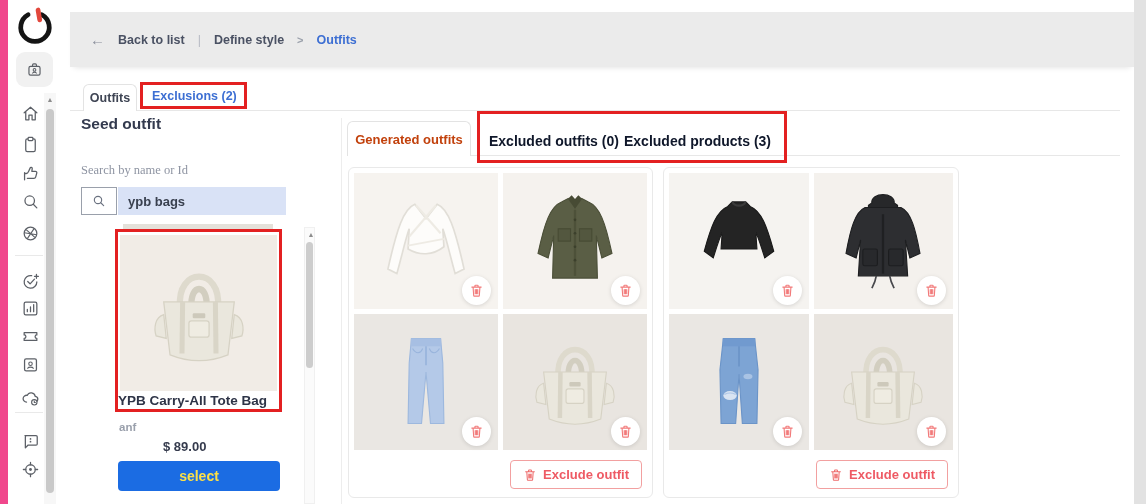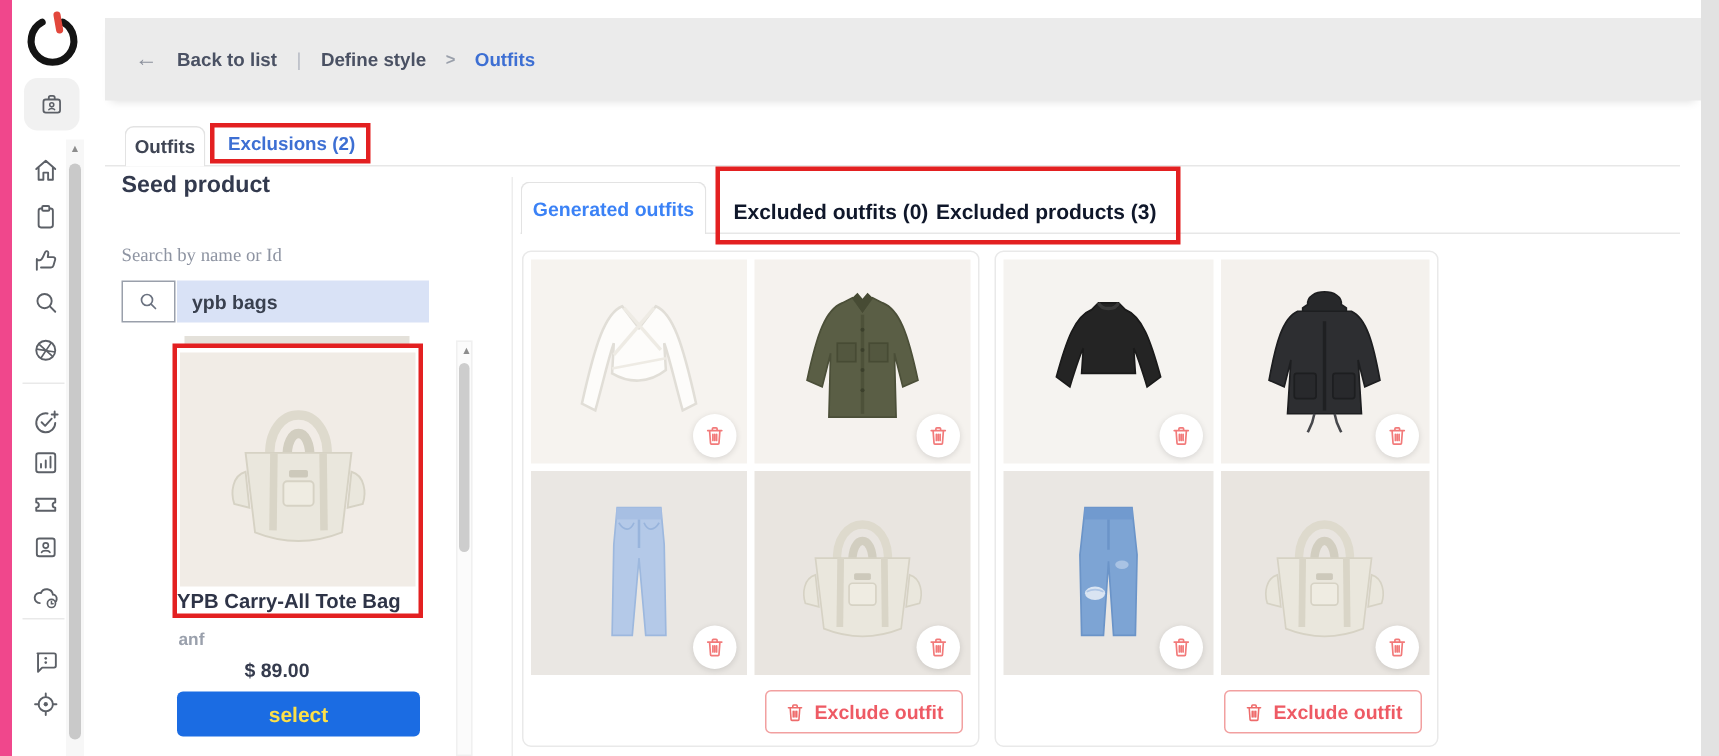--- a/index.html
+++ b/index.html
@@ -43,21 +43,21 @@
   .seed-img svg { width:126px; height:126px; margin-top:14px; }
   .seed-name { position:absolute; left:118px; top:393px; width:182px; font-size:13.5px; font-weight:700; color:#2e3447; }
   .seed-brand { position:absolute; left:119px; top:421px; font-size:11.5px; color:#9aa0ac;font-weight:bold; }
   .seed-price { position:absolute; left:119px; top:439px; font-size:13px; font-weight:700; color:#353b4d;margin-left:44px; }
   .select-btn { position:absolute; left:118px; top:461px; width:162px; height:30px; background:#1b6ce3; border:none; border-radius:4px; color:#fde047; font-size:14px; font-weight:600; cursor:pointer; font-family:"Liberation Sans", sans-serif; }
   .list-scroll { position:absolute; left:304px; top:227px; width:11px; height:277px; background:#fbfbfb; border:1px solid #f0f0f0; }
   .list-thumb { position:absolute; left:1px; top:14px; width:7px; height:126px; background:#cdcdcd; border-radius:4px; }
   .col-divider { position:absolute; left:341px; top:118px; height:386px; border-left:1px solid #ededed; }
   
   .right-tab-line { position:absolute; left:347px; top:155px; width:773px; border-top:1px solid #e7e7e7; }
-  .tab-generated { left:347px; top:121px; width:124px; height:35px; font-size:13px; color:#3b82f6; }
+  .tab-generated { left:347px; top:121px; width:124px; height:35px; font-size:13px; color:#c2410c; }
   .right-subtab { position:absolute; top:133px; font-size:14px; font-weight:600; color:#0f172a; cursor:pointer; z-index:2; }
   .tab-exc-outfits { left:489px; }
   .tab-exc-products { left:624px; }
   
   .outfit-card { position:absolute; top:167px; height:331px; background:#fff; border:1px solid #e9e9e9; border-radius:6px; }
   .card-1 { left:348px; width:305px; }
   .card-2 { left:663px; width:296px; }
   .tile-grid { position:absolute; left:5px; top:5px; right:5px; display:grid; grid-template-columns:1fr 1fr; gap:5px; }
   .tile { position:relative; height:136px; overflow:visible; display:flex; justify-content:center; }
   .tile-art { width:112px; height:112px; margin-top:11px; }
@@ -296,21 +296,21 @@
       <span class="cur">Outfits</span>
     </div>
   </div>
 
   <div class="right-margin"></div>
 
   <div class="main-tab-line"></div>
   <div class="tab-box tab-outfits">Outfits</div>
   <div class="tab-exclusions">Exclusions (2)</div>
 
-  <div class="seed-title">Seed product</div>
+  <div class="seed-title">Seed outfit</div>
   <div class="search-label">Search by name or Id</div>
   <div class="search-icon-box">
     <svg width="16" height="16" viewBox="0 0 24 24" style="color:#6b7280">
         <use href="#sym-magnifier"></use>
       </svg>
   </div>
   <input class="search-input" type="text" value="ypb bags" style="">
 
   <div class="prev-item-strip"></div>
 

